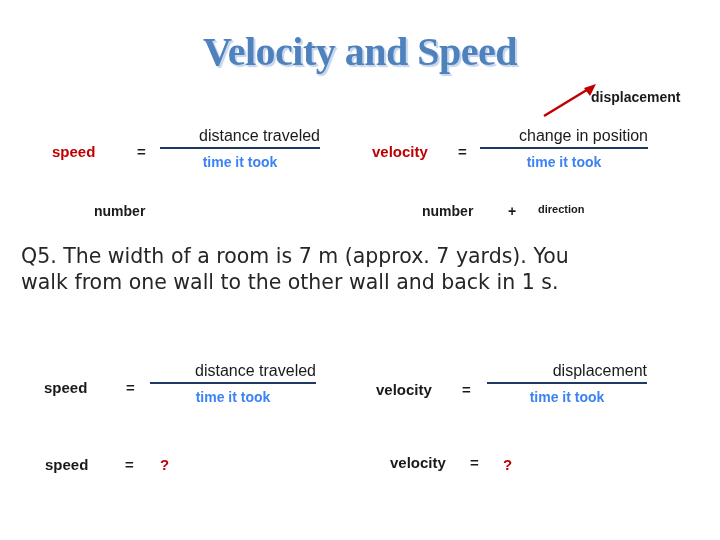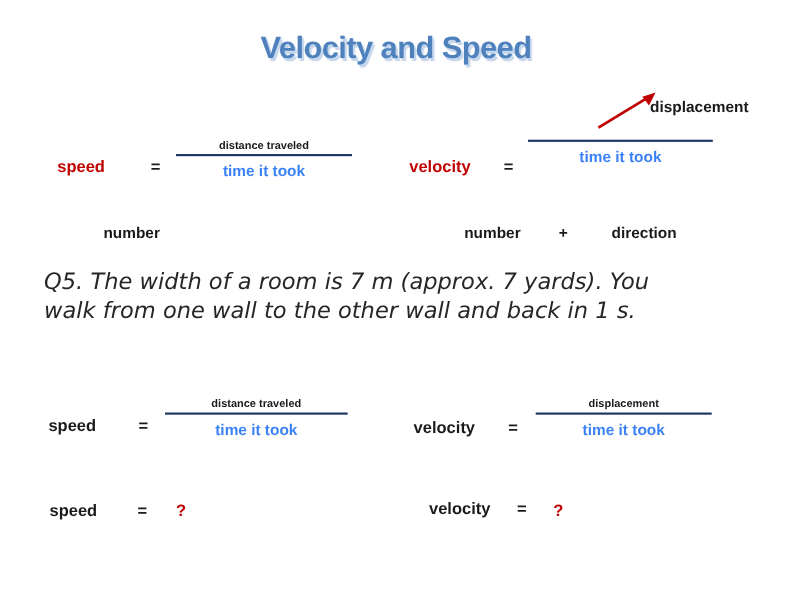--- a/index.html
+++ b/index.html
@@ -22,42 +22,43 @@
     height: 540px;
   }
 
   
   .title {
     position: absolute;
     left: 0;
     top: 28px;
     width: 720px;
     text-align: center;
-    font-family: Liberation Sans, sans-serif;
-    font-weight: bold;
-    font-size: 28px;
+    font-family: Liberation Serif, serif;
+    font-weight: bold;
+    font-size: 40px;
     letter-spacing: -0.5px;
     color: #4f81bd;
     text-shadow: 1px 1px 0 #c6d9f0, 2px 2px 1px rgba(79,129,189,0.35);
   }
 
   
   .lbl {
     position: absolute;
     white-space: nowrap;
   }
   .fraction {
     position: absolute;
     text-align: center;
   }
   .fraction .num {
-    font-size: 10px;
-    color: #1a1a1a;
-    font-weight: bold;
+    font-size: 16px;
+    color: #1a1a1a;
+    font-weight: normal;
     padding-bottom: 2px;
+    text-align: right;
   }
   .fraction .bar {
     border-top: 2px solid #1f3864;
     height: 0;
     margin: 0 0 3px 0;
   }
   .fraction .den {
     font-size: 14px;
     color: #3b82f6;
     font-weight: bold;
@@ -124,34 +125,33 @@
     color: #1a1a1a;
     font-weight: bold;
   }
   #plus-sign {
     left: 508px; top: 203px;
     font-size: 14px;
     color: #1a1a1a;
     font-weight: bold;
   }
   #direction-word {
-    left: 556px; top: 203px;
-    font-size: 14px;
+    left: 538px; top: 203px;
+    font-size: 11px;
     color: #1a1a1a;
     font-weight: bold;
   }
 
   
   .question {
     position: absolute;
-    left: 40px;
+    left: 21px;
     top: 243px;
     width: 660px;
     font-family: "DejaVu Sans", sans-serif;
-    font-style: italic;
     font-size: 20.5px;
     line-height: 26px;
     color: #262626;
   }
   .question .em {
     color: #c00000;
   }
   .q-line3 {
     display: block;
     white-space: pre;
@@ -229,20 +229,21 @@
   <div class="lbl dark" id="eq-top-left">=</div>
   <div class="fraction" id="frac-top-left">
     <div class="num">distance traveled</div>
     <div class="bar"></div>
     <div class="den">time it took</div>
   </div>
 
   <div class="lbl red-bold" id="velocity-word-top">velocity</div>
   <div class="lbl dark" id="eq-top-right">=</div>
   <div class="fraction" id="frac-top-right">
+    <div class="num">change in position</div>
     <div class="bar"></div>
     <div class="den">time it took</div>
   </div>
 
   <div class="lbl" id="number-left">number</div>
   <div class="lbl" id="number-right">number</div>
   <div class="lbl" id="plus-sign">+</div>
   <div class="lbl" id="direction-word">direction</div>
 
   <div class="question">

